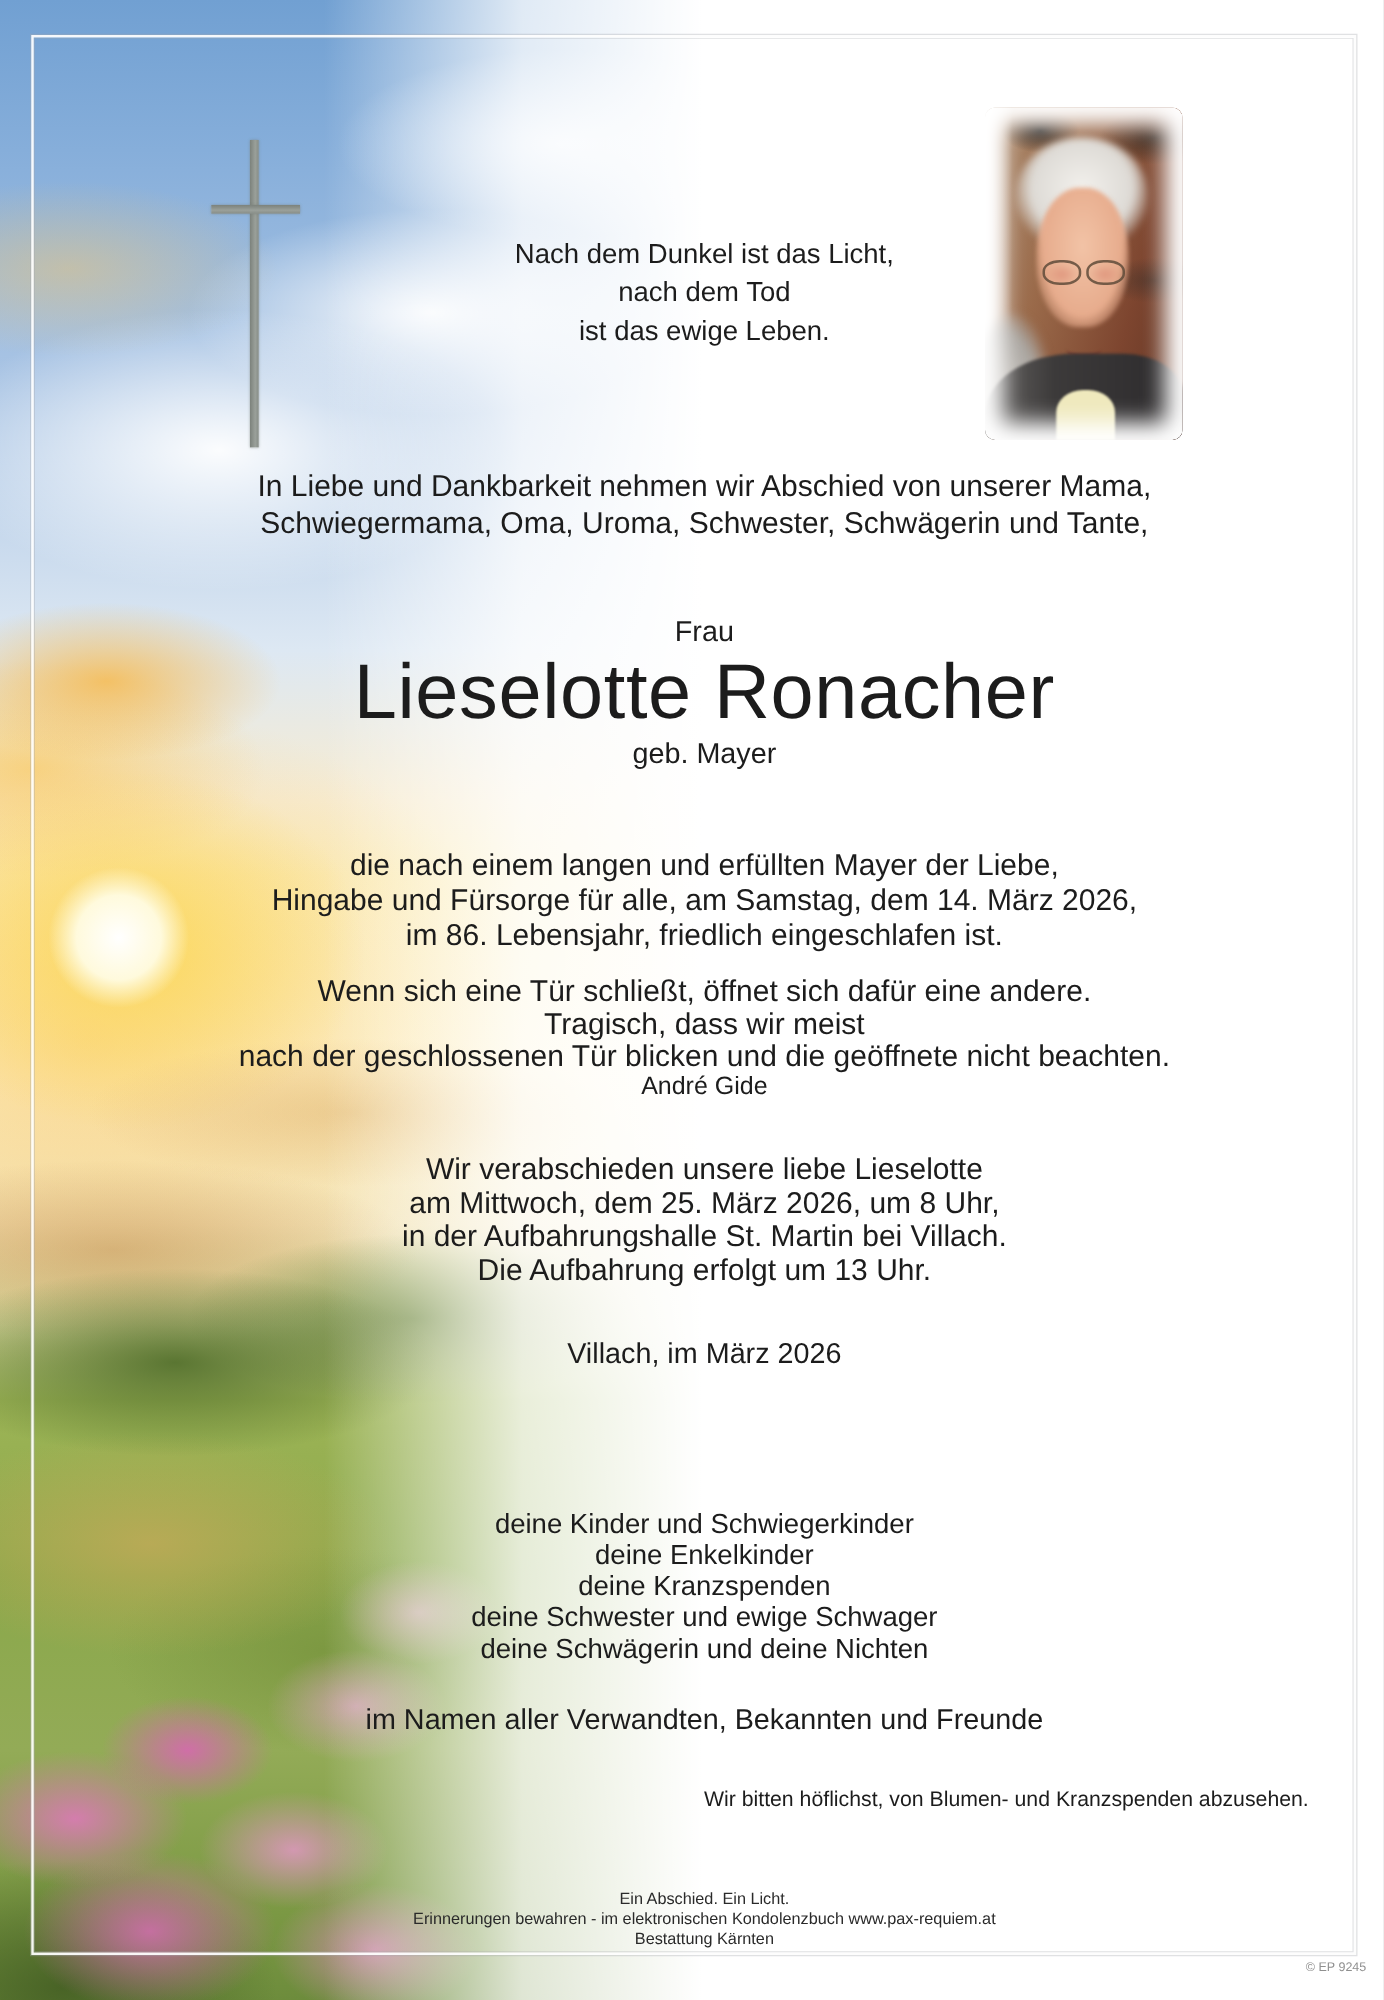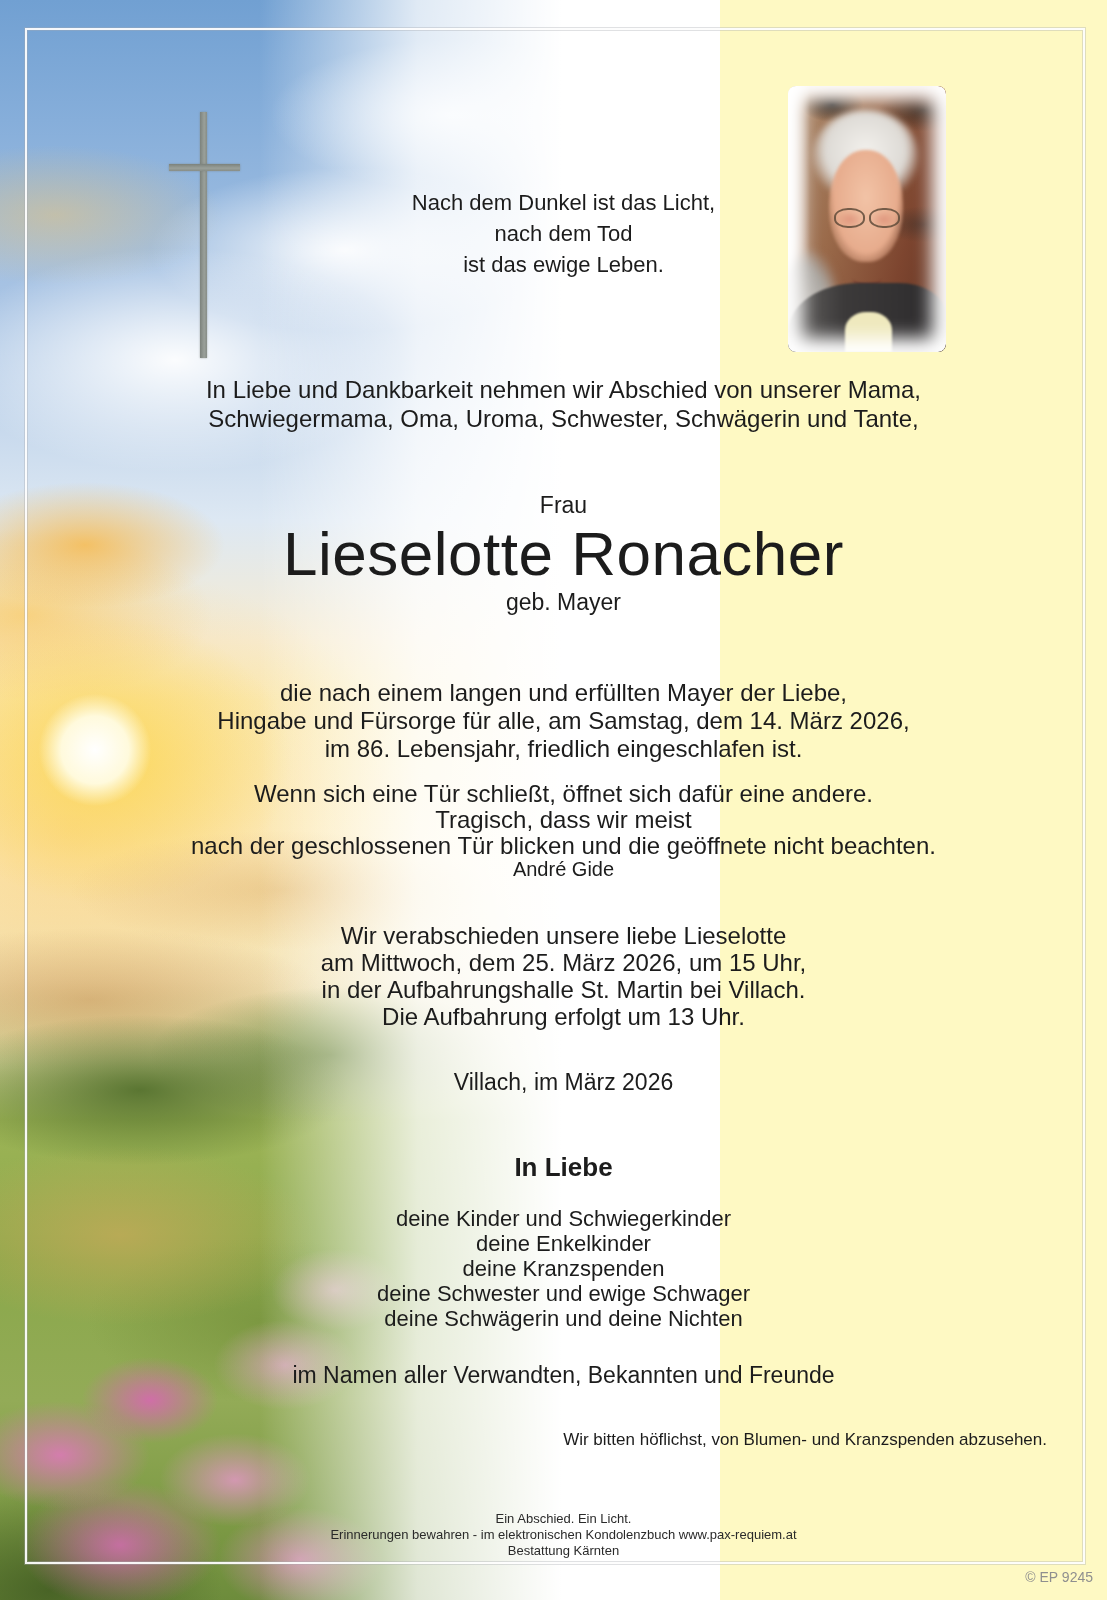--- a/index.html
+++ b/index.html
@@ -1,21 +1,21 @@
 <!DOCTYPE html>
 <html lang="de"><head>
 <meta charset="utf-8">
 <title>Parte</title>
 <style>
   html,body{margin:0;padding:0;background:#d9d9d9;}
   .page{
     position:relative;
     width:1107px;height:1600px;
     margin:0 auto;
-    background:#fef9c3;
+    background:#ffffff;
     overflow:hidden;
     font-family:"Liberation Sans","DejaVu Sans",sans-serif;
     color:#1c1c1c;
   }
 
   
   .bg-landscape{
     position:absolute;left:0;top:0;width:720px;height:1600px;
     background:
       
@@ -140,21 +140,21 @@
   .death      {top:679px;font-size:24px;line-height:28px;}
   .quote      {top:781px;font-size:24px;line-height:26px;}
   .quote-attr {top:858px;font-size:20px;}
   .farewell   {top:922px;font-size:24px;line-height:27px;}
   .dateline   {top:1069px;font-size:23px;}
   .closing    {top:1152px;font-size:26px;font-weight:bold;}
   .mourners   {top:1206px;font-size:22px;line-height:25px;}
   .onbehalf   {top:1362px;font-size:23px;}
   .request    {top:1430px;font-size:17px;text-align:right;}
   .footer     {top:1511px;font-size:13px;line-height:16px;color:#2a2a2a;}
-  .printcode  {position:absolute;right:14px;top:1569px;font-size:14px;color:#8f8f8f;text-align:center;margin-left:10px;}
+  .printcode  {position:absolute;right:14px;top:1569px;font-size:10px;color:#8f8f8f;text-align:center;margin-left:10px;}
 </style>
 </head>
 <body>
 
 <div class="page">
 
   <div class="bg-landscape"></div>
   <div class="frame"></div>
 
   <div class="cross">
@@ -196,27 +196,26 @@
 
   <div class="tb quote">
     <span class="line">Wenn sich eine Tür schließt, öffnet sich dafür eine andere.</span>
     <span class="line">Tragisch, dass wir meist</span>
     <span class="line">nach der geschlossenen Tür blicken und die geöffnete nicht beachten.</span>
   </div>
   <div class="tb quote-attr">André Gide</div>
 
   <div class="tb farewell">
     <span class="line">Wir verabschieden unsere liebe Lieselotte</span>
-    <span class="line">am Mittwoch, dem 25. März 2026, um 15 Uhr,</span>
+    <span class="line">am Mittwoch, dem 25. März 2026, um 8 Uhr,</span>
     <span class="line">in der Aufbahrungshalle St. Martin bei Villach.</span>
     <span class="line">Die Aufbahrung erfolgt um 13 Uhr.</span>
   </div>
 
   <div class="tb dateline">Villach, im März 2026</div>
-  <div class="tb closing">In Liebe</div>
 
   <div class="tb mourners">
     <span class="line">deine Kinder und Schwiegerkinder</span>
     <span class="line">deine Enkelkinder</span>
     <span class="line">deine Kranzspenden</span>
     <span class="line">deine Schwester und ewige Schwager</span>
     <span class="line">deine Schwägerin und deine Nichten</span>
   </div>
 
   <div class="tb onbehalf">im Namen aller Verwandten, Bekannten und Freunde</div>

